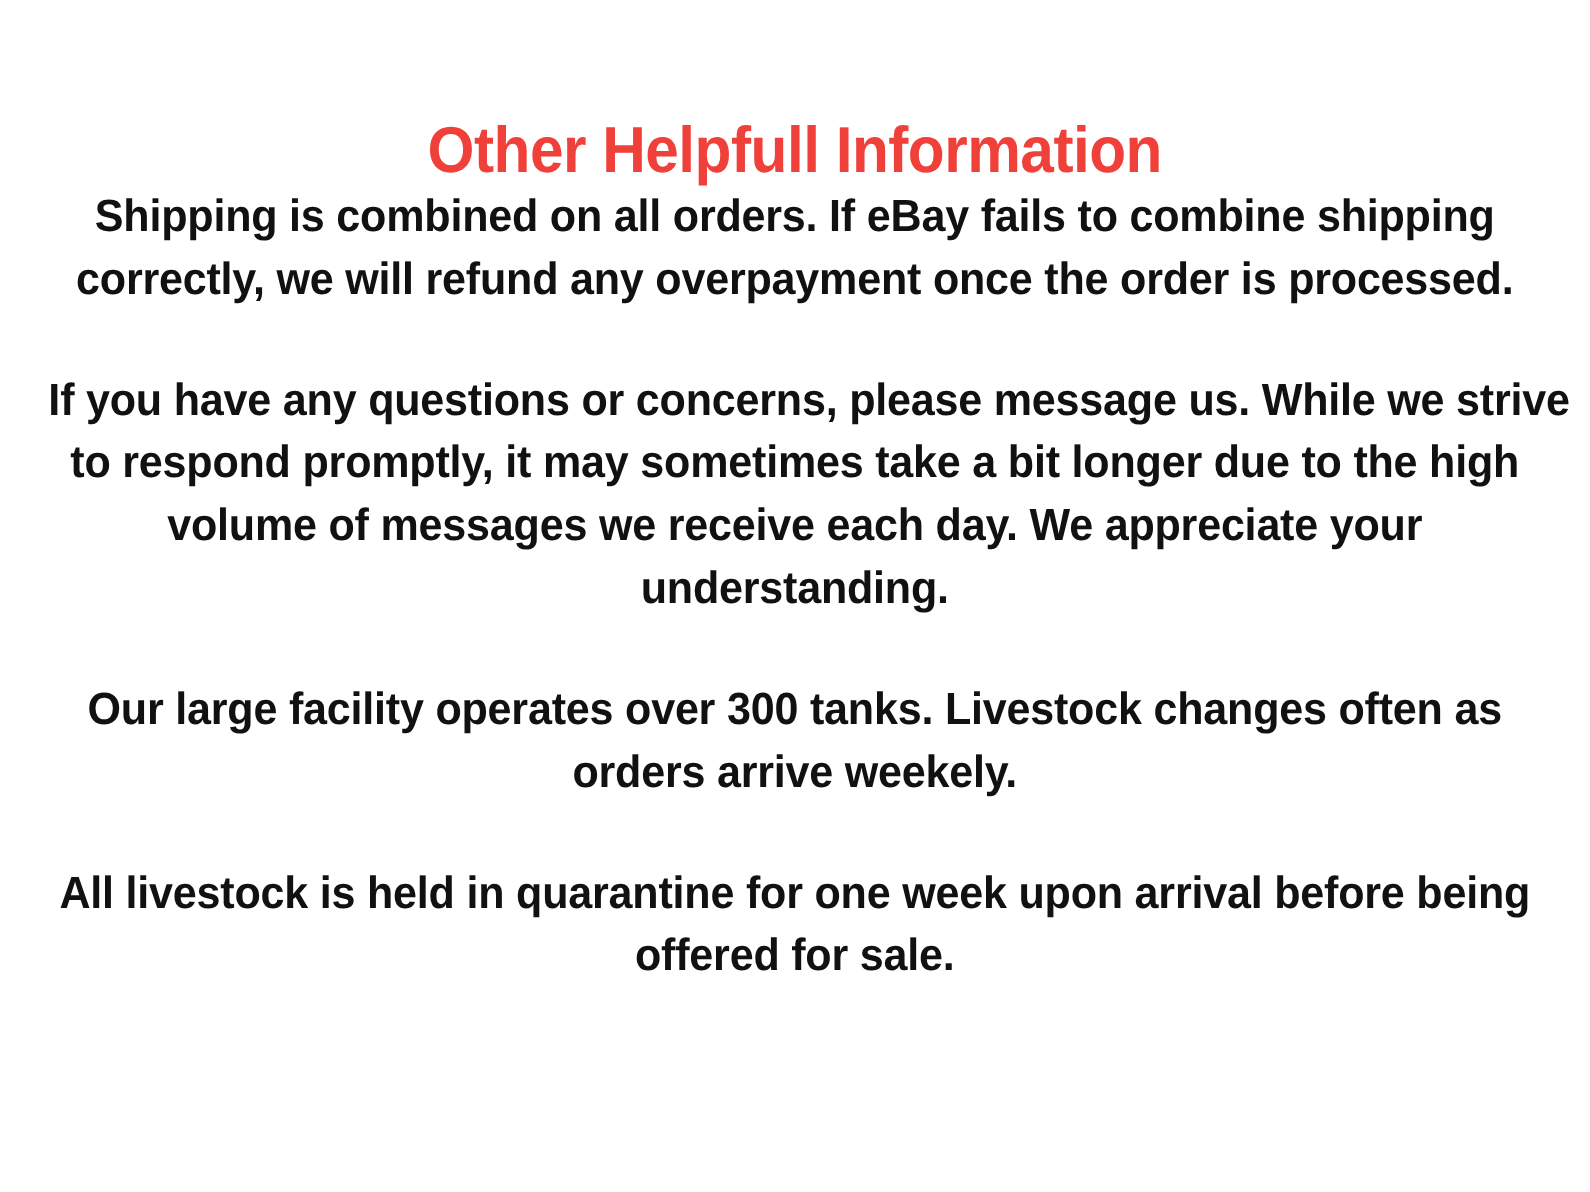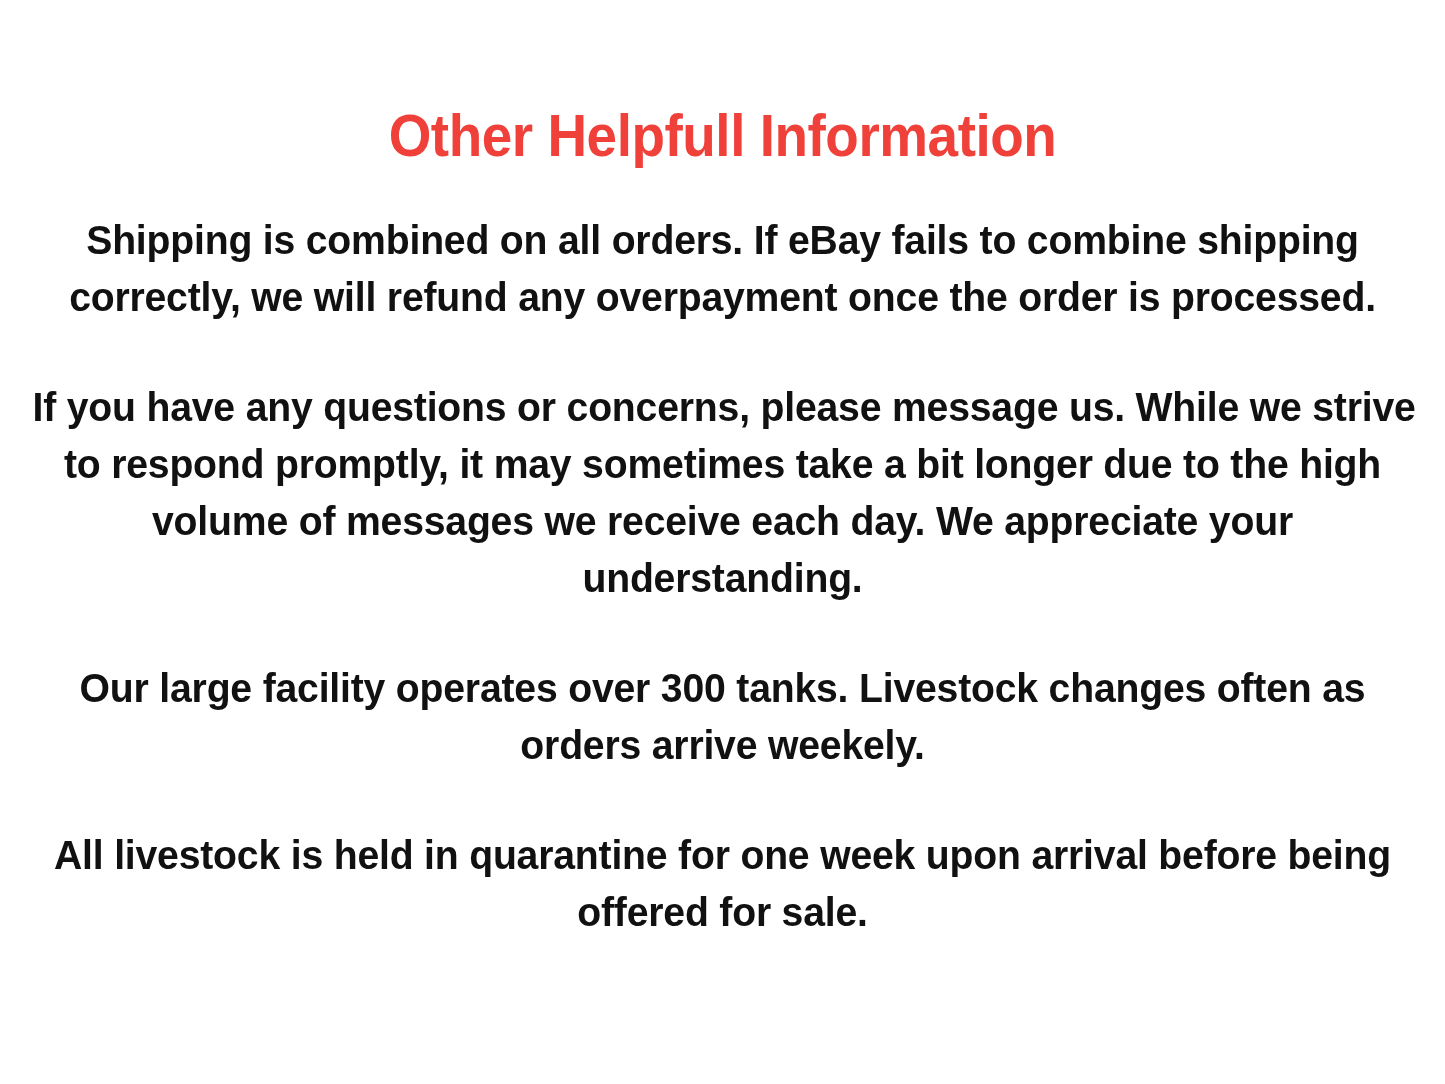--- a/index.html
+++ b/index.html
@@ -13,39 +13,38 @@
     font-family: "Liberation Sans", "DejaVu Sans", sans-serif;
     overflow: hidden;
   }
 
   #page {
     position: relative;
     width: 1445px;
     height: 798px;
     background: #ffffff;
     box-sizing: border-box;
-    padding: 0 0;
+    padding: 0 12px;
   }
 
   .heading {
     text-align: center;
     color: #F0403A;
     font-weight: bold;
     font-size: 59px;
     line-height: 64px;
     letter-spacing: -0.5px;
     margin: 0;
     padding-top: 104px;
     transform: scaleX(0.93);
     transform-origin: center top;
     white-space: nowrap;
   }
 
   .body-block {
-    margin-top: 44px;
   }
 
   .para {
     text-align: center;
     color: #111111;
     font-weight: bold;
     font-size: 41px;
     line-height: 57px;
     letter-spacing: -0.2px;
     margin: 0;

